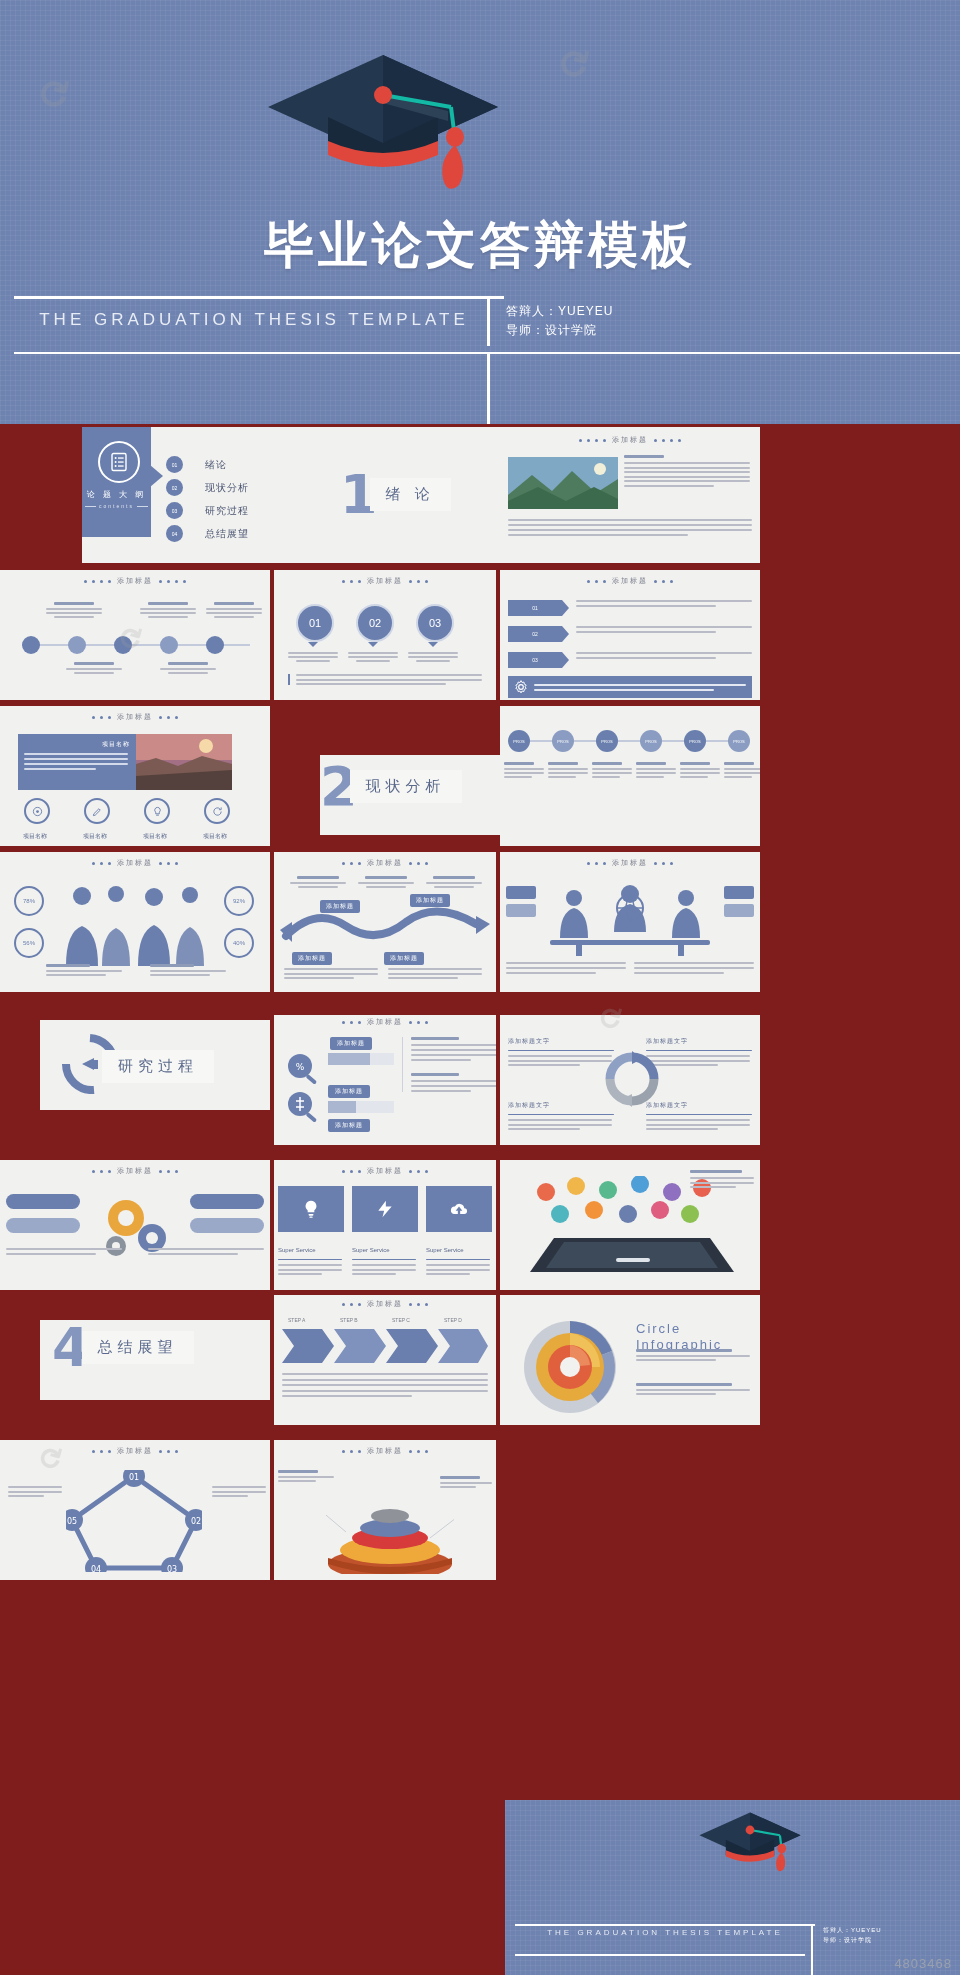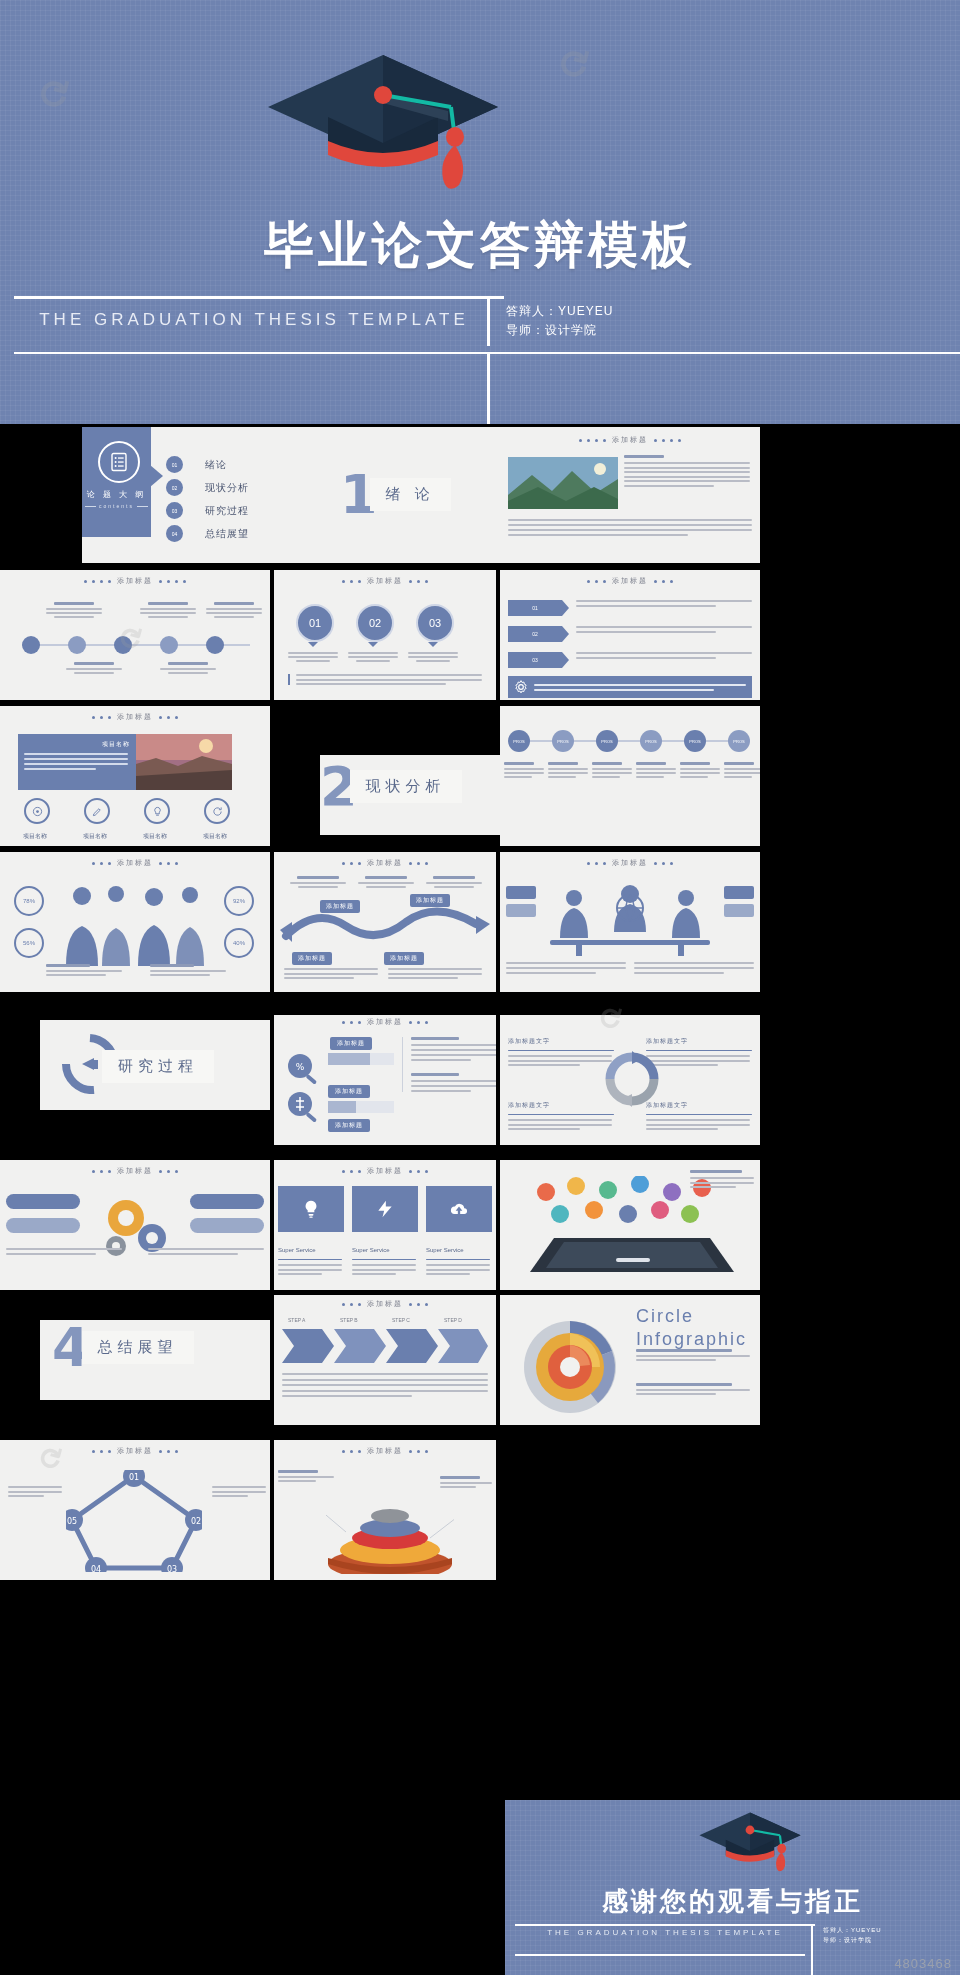--- a/index.html
+++ b/index.html
@@ -1,17 +1,17 @@
 <!DOCTYPE html>
 <html><head>
 <meta charset="utf-8">
 <style>
   html,body{margin:0;padding:0;background:#f2f2f2;}
   body{font-family:"Liberation Sans","DejaVu Sans",sans-serif;}
-  .page{position:relative;width:960px;height:1975px;background:#000000;overflow:hidden;}
+  .page{position:relative;width:960px;height:1975px;background:#7f1d1d;overflow:hidden;}
   .slide{position:absolute;background:#f1f1f0;overflow:hidden;}
   .ttl-bar{display:flex;align-items:center;justify-content:center;gap:6px;}
   .ttl-bar .dots{display:flex;gap:5px;align-items:center;}
   .ttl-bar .dots i{display:block;background:#6a7fae;border-radius:50%;}
   .ttl-bar .tx{color:#7b7f8c;letter-spacing:2px;font-size:7px;white-space:nowrap;}
   .fake{background:#b9bcc6;border-radius:1px;display:block;}
   .fakeb{background:#8d9ab8;border-radius:1px;display:block;}
 
   
   #cover{left:0;top:0;width:960px;height:424px;background:#6f83b0;}
@@ -850,21 +850,21 @@
     <svg style="position:absolute;left:16px;top:22px;" width="108" height="100" viewBox="0 0 108 100">
       <circle cx="54" cy="50" r="46" fill="#c9ced6"></circle>
       <path d="M54,50 L54,4 A46,46 0 0 1 96,34 Z" fill="#6a7fae"></path>
       <path d="M54,50 L96,34 A46,46 0 0 1 82,86 Z" fill="#8a99be"></path>
       <circle cx="54" cy="50" r="34" fill="#e6a93c"></circle>
       <path d="M54,50 L54,16 A34,34 0 0 1 84,50 Z" fill="#f0c158"></path>
       <circle cx="54" cy="50" r="22" fill="#e0603e"></circle>
       <path d="M54,50 L54,28 A22,22 0 0 1 74,48 Z" fill="#eb8a5c"></path>
       <circle cx="54" cy="50" r="10" fill="#f1f1f0"></circle>
     </svg>
-    <div style="position:absolute;left:136px;top:10px;color:#6a7fae;font-size:18px;letter-spacing:2px;line-height:1.25;">
+    <div style="position:absolute;left:136px;top:26px;color:#6a7fae;font-size:13px;letter-spacing:2px;line-height:1.25;">
       <div>Circle</div>
       <div>Infographic</div>
     </div>
     <div style="position:absolute;left:136px;top:54px;width:116px;">
       <span class="fakeb" style="width:96px;height:2.5px;margin-bottom:3px"></span>
       <span class="fake" style="width:114px;height:2px;margin-bottom:2.5px"></span>
       <span class="fake" style="width:80px;height:2px;"></span>
     </div>
     <div style="position:absolute;left:136px;top:88px;width:116px;">
       <span class="fakeb" style="width:96px;height:2.5px;margin-bottom:3px"></span>
@@ -954,21 +954,20 @@
       <polygon points="125,10 240,62 125,114 10,62" fill="#23384f"></polygon>
       <polygon points="125,10 240,62 125,114" fill="#1b2d42"></polygon>
       <path d="M70,72 L70,108 Q125,132 180,108 L180,72 L125,98 Z" fill="#18293c"></path>
       <path d="M70,96 L70,110 Q125,134 180,110 L180,96 Q125,120 70,96 Z" fill="#e0473c"></path>
       <line x1="125" y1="50" x2="193" y2="62" stroke="#13b9a4" stroke-width="5"></line>
       <line x1="193" y1="62" x2="196" y2="86" stroke="#13b9a4" stroke-width="5"></line>
       <circle cx="125" cy="50" r="10" fill="#e0473c"></circle>
       <ellipse cx="197" cy="92" rx="10" ry="11" fill="#e0473c"></ellipse>
       <path d="M197,100 q14,22 4,40 q-12,10 -16,-6 q-4,-20 12,-34 Z" fill="#e0473c"></path>
     </svg>
-    <div style="position:absolute;left:0;top:84px;width:455px;text-align:center;color:#fff;font-size:26px;letter-spacing:3px;font-weight:bold;">感谢您的观看与指正</div>
     <div style="position:absolute;left:10px;top:124px;width:300px;height:2px;background:#fff;"></div>
     <div style="position:absolute;left:10px;top:128px;width:300px;text-align:center;color:#e4e9f3;font-size:8px;letter-spacing:3px;">THE GRADUATION THESIS TEMPLATE</div>
     <div style="position:absolute;left:306px;top:126px;width:2px;height:26px;background:#fff;"></div>
     <div style="position:absolute;left:318px;top:126px;color:#fff;font-size:6px;line-height:1.6;letter-spacing:1px;">
       <div>答辩人：YUEYEU</div>
       <div>导师：设计学院</div>
     </div>
     <div style="position:absolute;left:10px;top:154px;width:290px;height:2px;background:#fff;"></div>
     <div style="position:absolute;left:306px;top:152px;width:2px;height:23px;background:#fff;"></div>
   </div>

